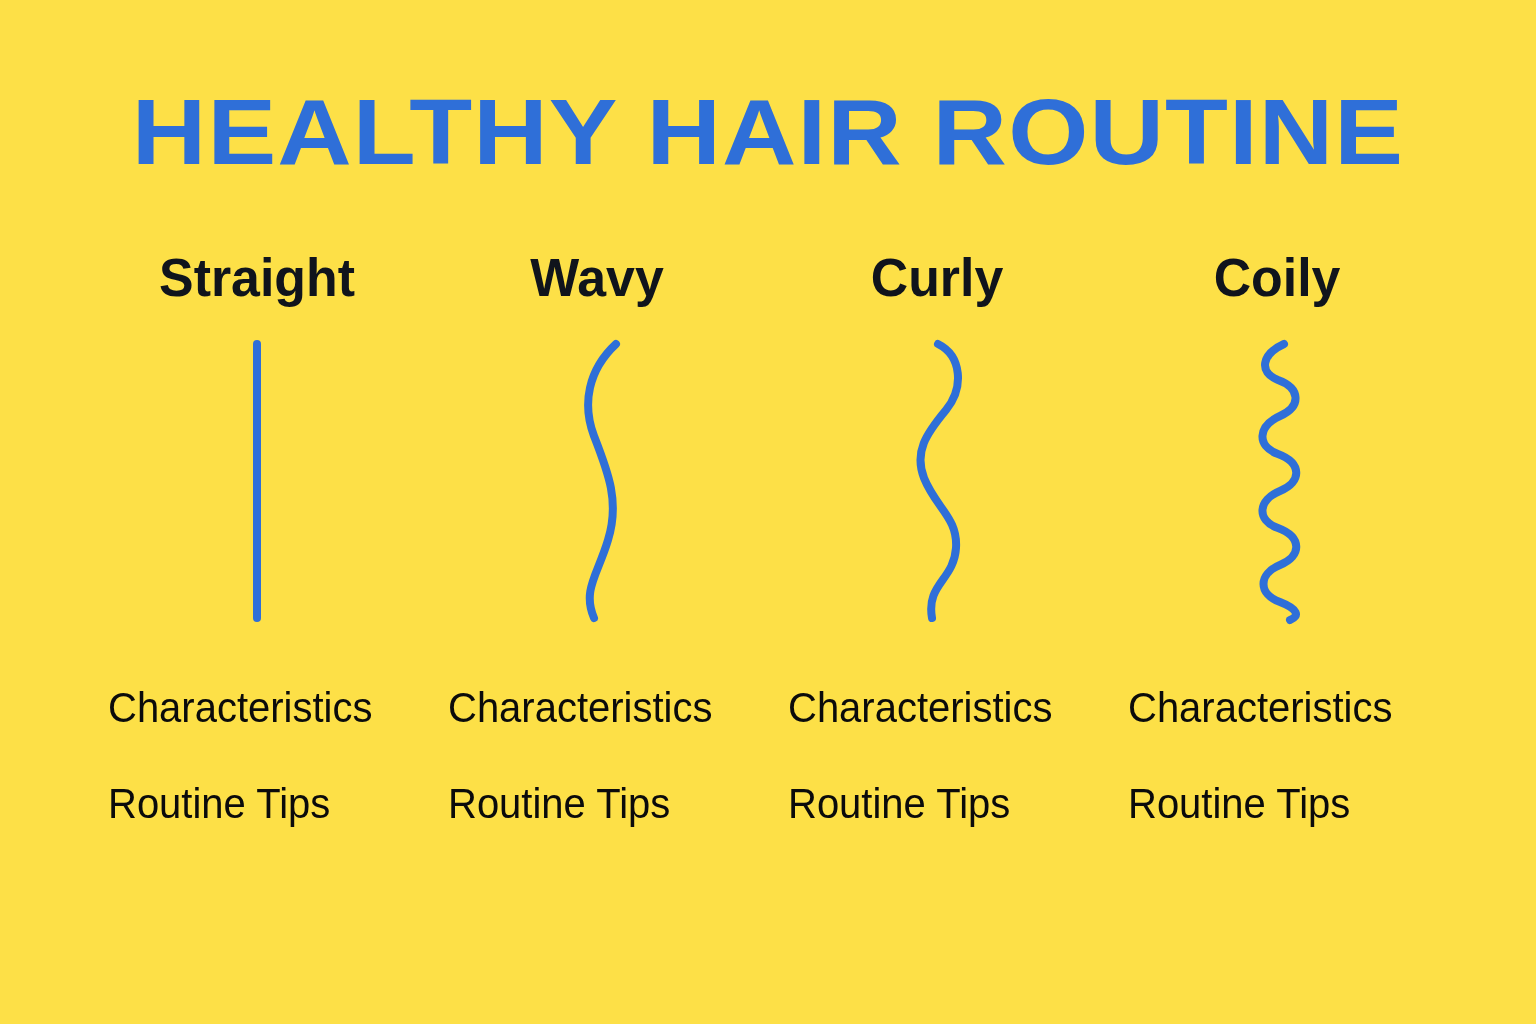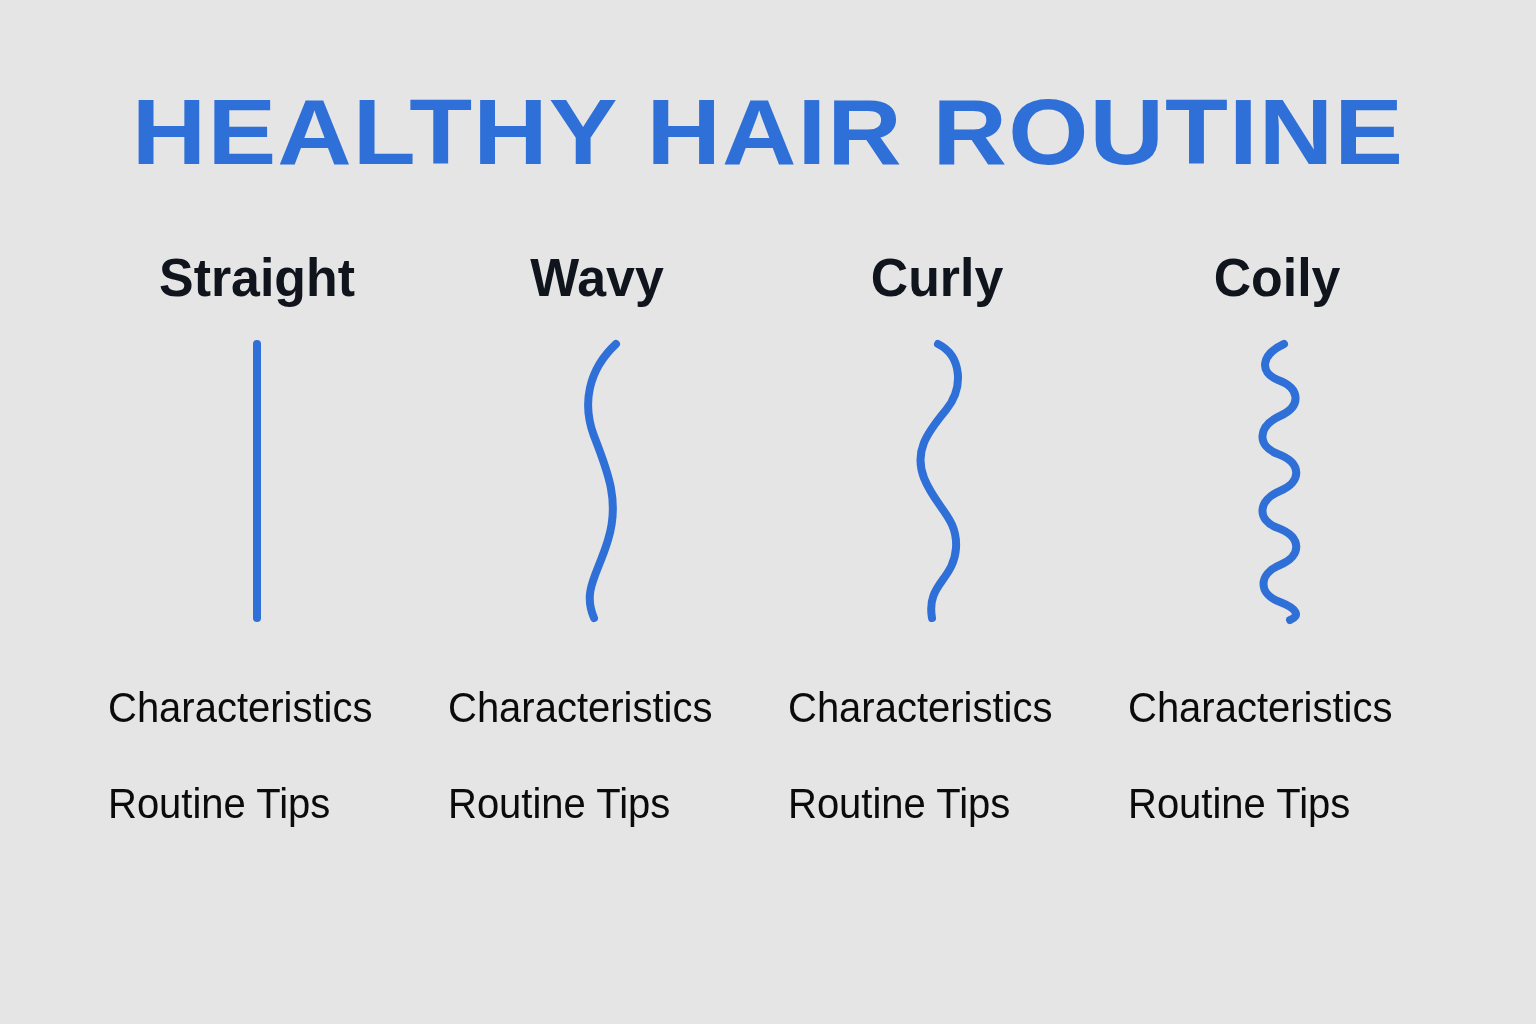--- a/index.html
+++ b/index.html
@@ -12,21 +12,21 @@
     height: 1024px;
     background: #fdfcf8;
     font-family: "Liberation Sans", sans-serif;
     overflow: hidden;
   }
 
   #infographic {
     position: relative;
     width: 1536px;
     height: 1024px;
-    background: #e5e5e5;
+    background: #fde047;
   }
 
   
   #title {
     position: absolute;
     top: 84px;
     left: 0;
     width: 1536px;
     text-align: center;
     color: #2f6fd8;

